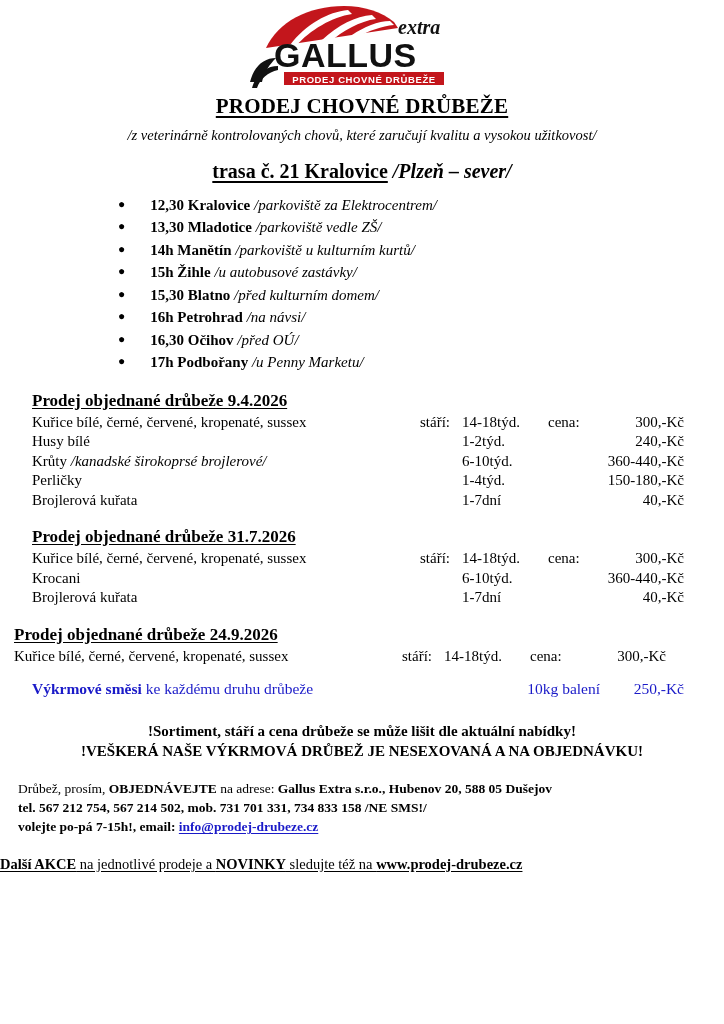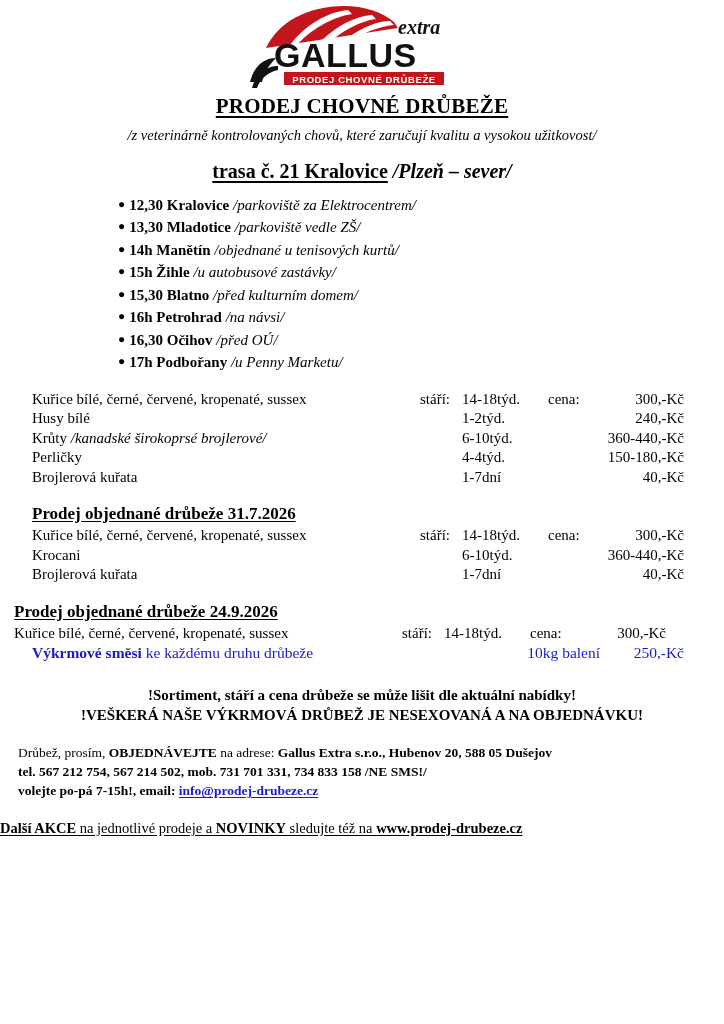--- a/index.html
+++ b/index.html
@@ -85,20 +85,21 @@
     padding-left: 118px;
     white-space: nowrap;
   }
   .stops li .bullet {
     font-size: 12px;
     vertical-align: 2px;
     margin-right: 4px;
   }
   .stops li .time-place {
     font-weight: bold;
+    margin-left: 21px;
   }
   .stops li .note {
     font-style: italic;
   }
 
   
   .section {
     margin-top: 16px;
     padding: 0 40px 0 32px;
   }
@@ -130,21 +131,21 @@
   }
   td.c-name  { width: 388px; }
   td.c-lbl1  { width: 42px; text-align: left; }
   td.c-age   { width: 86px; text-align: left; }
   td.c-lbl2  { width: 52px; text-align: left; }
   td.c-price { width: 84px; text-align: right; }
   td.c-name .ital { font-style: italic; }
 
   
   .feed-row {
-    margin-top: 0;
+    margin-top: 13px;
     padding: 0 40px 0 32px;
   }
   table.feed {
     border-collapse: collapse;
     width: 652px;
     table-layout: fixed;
     color: #1a1ac8;
   }
   table.feed td {
     font-size: 15.5px;
@@ -241,40 +242,43 @@
   </div>
 
   <ul class="stops">
     <li>
       <span class="bullet">●</span><span class="time-place">12,30 Kralovice</span> <span class="note">/parkoviště za Elektrocentrem/</span>
     </li>
     <li>
       <span class="bullet">●</span><span class="time-place">13,30 Mladotice</span> <span class="note">/parkoviště vedle ZŠ/</span>
     </li>
     <li>
-      <span class="bullet">●</span><span class="time-place">14h Manětín</span> <span class="note">/objednané u tenisových kurtů/</span>
+      <span class="bullet">●</span><span class="time-place">14h Manětín</span> <span class="note">/parkoviště u kulturním kurtů/</span>
     </li>
     <li>
       <span class="bullet">●</span><span class="time-place">15h Žihle</span> <span class="note">/u autobusové zastávky/</span>
     </li>
     <li>
       <span class="bullet">●</span><span class="time-place">15,30 Blatno</span> <span class="note">/před kulturním domem/</span>
     </li>
     <li>
       <span class="bullet">●</span><span class="time-place">16h Petrohrad</span> <span class="note">/na návsi/</span>
     </li>
     <li>
       <span class="bullet">●</span><span class="time-place">16,30 Očihov</span> <span class="note">/před OÚ/</span>
     </li>
     <li>
       <span class="bullet">●</span><span class="time-place">17h Podbořany</span> <span class="note">/u Penny Marketu/</span>
     </li>
   </ul>
 
   <div class="section first">
+    <div class="section-head">
+      <span>Prodej objednané drůbeže 9.4.2026</span>
+    </div>
     <table class="prices">
       <tbody>
         <tr>
           <td class="c-name"><span>Kuřice bílé, černé, červené, kropenaté, sussex</span><span class="ital"></span></td>
           <td class="c-lbl1">stáří:</td>
           <td class="c-age">14-18týd.</td>
           <td class="c-lbl2">cena:</td>
           <td class="c-price">300,-Kč</td>
         </tr>
         <tr>
@@ -287,21 +291,21 @@
         <tr>
           <td class="c-name"><span>Krůty </span><span class="ital">/kanadské širokoprsé brojlerové/</span></td>
           <td class="c-lbl1"></td>
           <td class="c-age">6-10týd.</td>
           <td class="c-lbl2"></td>
           <td class="c-price">360-440,-Kč</td>
         </tr>
         <tr>
           <td class="c-name"><span>Perličky</span><span class="ital"></span></td>
           <td class="c-lbl1"></td>
-          <td class="c-age">4-4týd.</td>
+          <td class="c-age">1-4týd.</td>
           <td class="c-lbl2"></td>
           <td class="c-price">150-180,-Kč</td>
         </tr>
         <tr>
           <td class="c-name"><span>Brojlerová kuřata</span><span class="ital"></span></td>
           <td class="c-lbl1"></td>
           <td class="c-age">1-7dní</td>
           <td class="c-lbl2"></td>
           <td class="c-price">40,-Kč</td>
         </tr>

